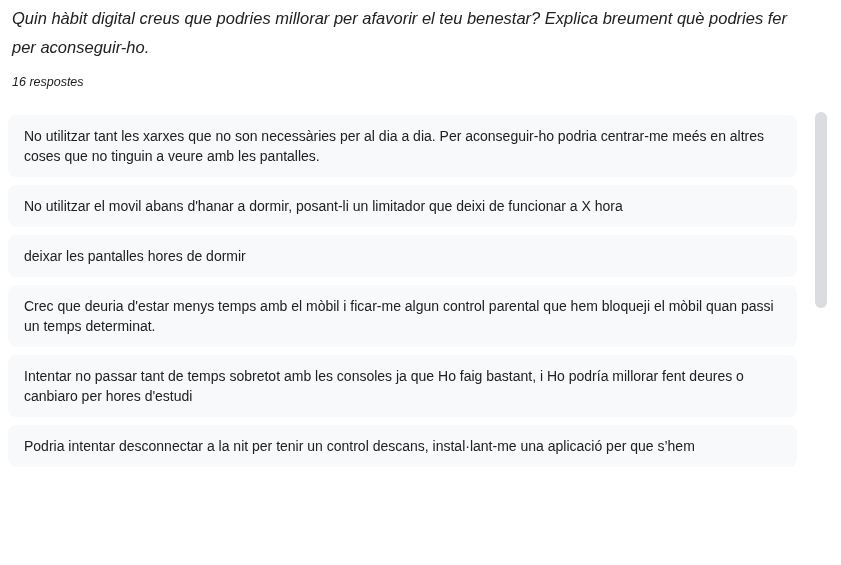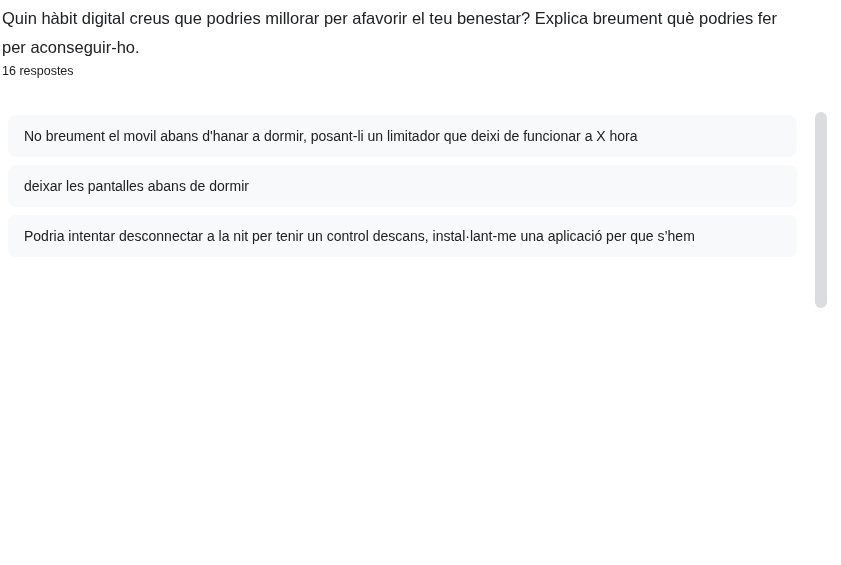--- a/index.html
+++ b/index.html
@@ -12,34 +12,35 @@
   body{
     width:841px;height:565px;
     background:var(--page-bg);
     font-family:"Liberation Sans","DejaVu Sans",sans-serif;
     color:var(--text);
     overflow:hidden;
     position:relative;
   }
   .header{
     position:absolute;
-    top:4px;left:2px;
+    top:4px;left:12px;
     width:790px;
+    font-style:italic;
   }
   .q-title{
     font-size:16.5px;
     line-height:28.5px;
     font-weight:400;
     color:var(--text);
     margin:0;
   }
   .q-count{
     font-size:12.5px;
     line-height:16px;
-    margin-top:2px;
+    margin-top:13px;
     color:var(--text);
   }
   .list{
     position:absolute;
     top:115px;left:8px;
     width:789px;
     display:flex;
     flex-direction:column;
     gap:8px;
   }
@@ -62,31 +63,40 @@
 </style>
 </head>
 <body>
 
 <div class="header">
   <div class="q-title">Quin hàbit digital creus que podries millorar per afavorir el teu benestar? Explica breument què podries fer per aconseguir-ho.</div>
   <div class="q-count">16 respostes</div>
 </div>
 
 <div class="list">
-
   <div class="card">
-    <span>No breument el movil abans d'hanar a dormir, posant-li un limitador que deixi de funcionar a X hora</span>
+    <span>No utilitzar tant les xarxes que no son necessàries per al dia a dia. Per aconseguir-ho podria centrar-me meés en altres coses que no tinguin a veure amb les pantalles.</span>
   </div>
 
   <div class="card">
-    <span>deixar les pantalles abans de dormir</span>
+    <span>No utilitzar el movil abans d'hanar a dormir, posant-li un limitador que deixi de funcionar a X hora</span>
+  </div>
+
+  <div class="card">
+    <span>deixar les pantalles hores de dormir</span>
+  </div>
+
+  <div class="card">
+    <span>Crec que deuria d'estar menys temps amb el mòbil i ficar-me algun control parental que hem bloqueji el mòbil quan passi un temps determinat.</span>
   </div>
 
 
 
-
+  <div class="card">
+    <span>Intentar no passar tant de temps sobretot amb les consoles ja que Ho faig bastant, i Ho podría millorar fent deures o canbiaro per hores d'estudi</span>
+  </div>
 
   <div class="card">
     <span>Podria intentar desconnectar a la nit per tenir un control descans, instal·lant-me una aplicació per que s’hem</span>
   </div>
 </div>
 
 <div class="scroll-thumb"></div>
 
 </body></html>

